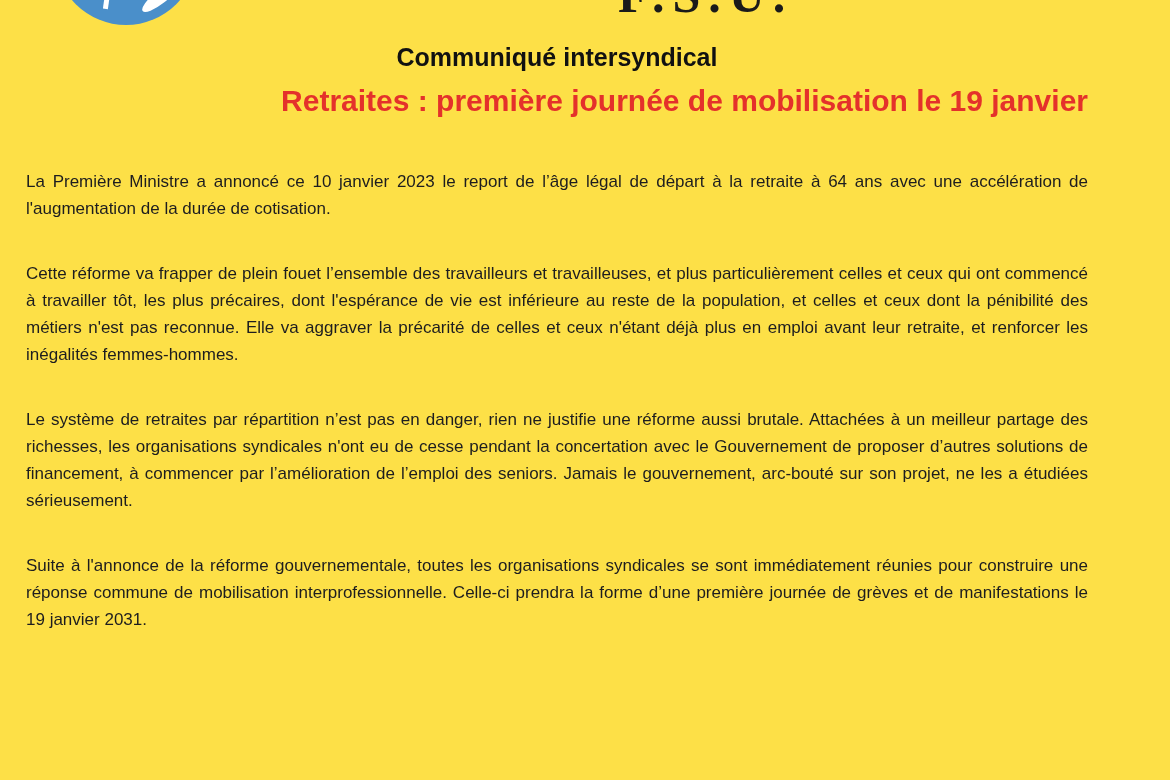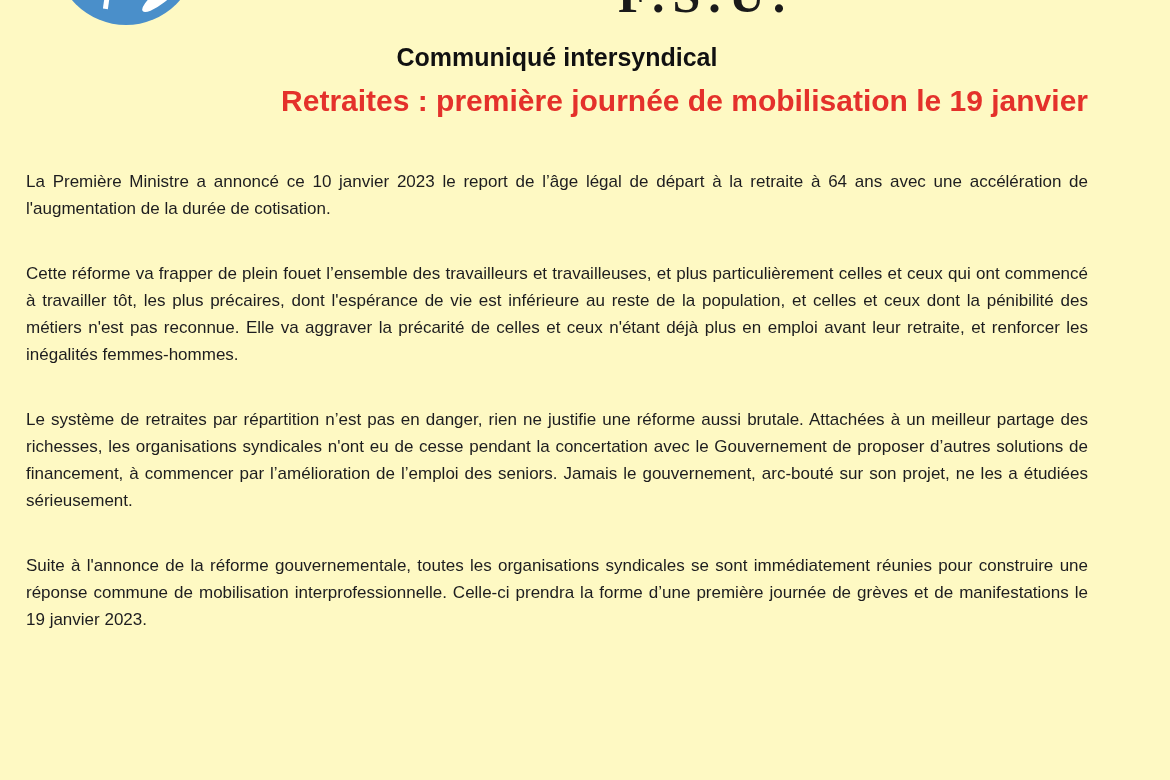--- a/index.html
+++ b/index.html
@@ -8,21 +8,21 @@
     width: 1170px;
     height: 780px;
     background: #ffffff;
     overflow: hidden;
     font-family: "Liberation Sans", sans-serif;
   }
   .page {
     position: relative;
     width: 1170px;
     height: 780px;
-    background: #fef9c3;
+    background: #fde047;
     text-decoration: underline;
   }
   
   .logo-globe {
     position: absolute;
     left: 55px;
     top: -117px;
     width: 142px;
     height: 142px;
     border-radius: 50%;
@@ -110,18 +110,18 @@
   <div class="content">
 
     <p class="kicker">Communiqué intersyndical</p>
 
     <h1 class="doc-title">Retraites : première journée de mobilisation le 19 janvier</h1>
 
     <div class="body-text">
       <p>La Première Ministre a annoncé ce 10 janvier 2023 le report de l’âge légal de départ à la retraite à 64 ans avec une accélération de l'augmentation de la durée de cotisation.</p>
       <p>Cette réforme va frapper de plein fouet l’ensemble des travailleurs et travailleuses, et plus particulièrement celles et ceux qui ont commencé à travailler tôt, les plus précaires, dont l'espérance de vie est inférieure au reste de la population, et celles et ceux dont la pénibilité des métiers n'est pas reconnue. Elle va aggraver la précarité de celles et ceux n'étant déjà plus en emploi avant leur retraite, et renforcer les inégalités femmes-hommes.</p>
       <p>Le système de retraites par répartition n’est pas en danger, rien ne justifie une réforme aussi brutale. Attachées à un meilleur partage des richesses, les organisations syndicales n'ont eu de cesse pendant la concertation avec le Gouvernement de proposer d’autres solutions de financement, à commencer par l’amélioration de l’emploi des seniors. Jamais le gouvernement, arc-bouté sur son projet, ne les a étudiées sérieusement.</p>
-      <p>Suite à l'annonce de la réforme gouvernementale, toutes les organisations syndicales se sont immédiatement réunies pour construire une réponse commune de mobilisation interprofessionnelle. Celle-ci prendra la forme d’une première journée de grèves et de manifestations le 19 janvier 2023.</p>
+      <p>Suite à l'annonce de la réforme gouvernementale, toutes les organisations syndicales se sont immédiatement réunies pour construire une réponse commune de mobilisation interprofessionnelle. Celle-ci prendra la forme d’une première journée de grèves et de manifestations le 19 janvier 2031.</p>
     </div>
 
   </div>
 
 </div>
 
 </body></html>

